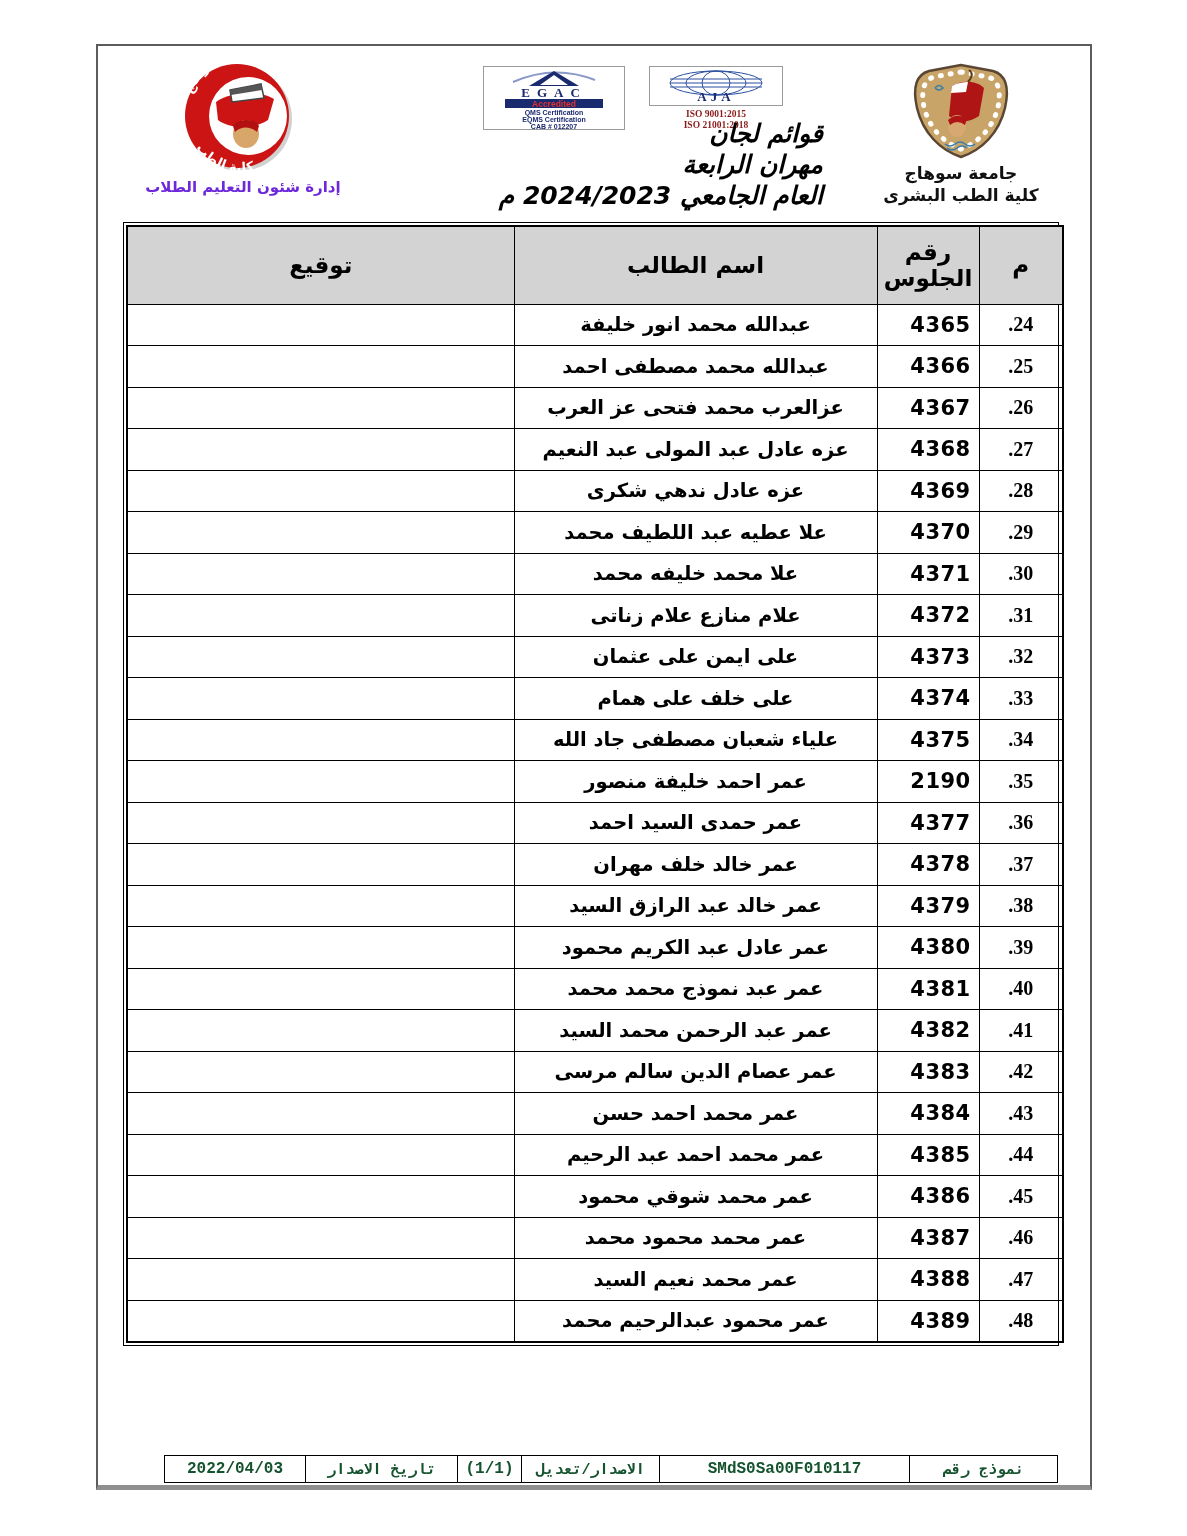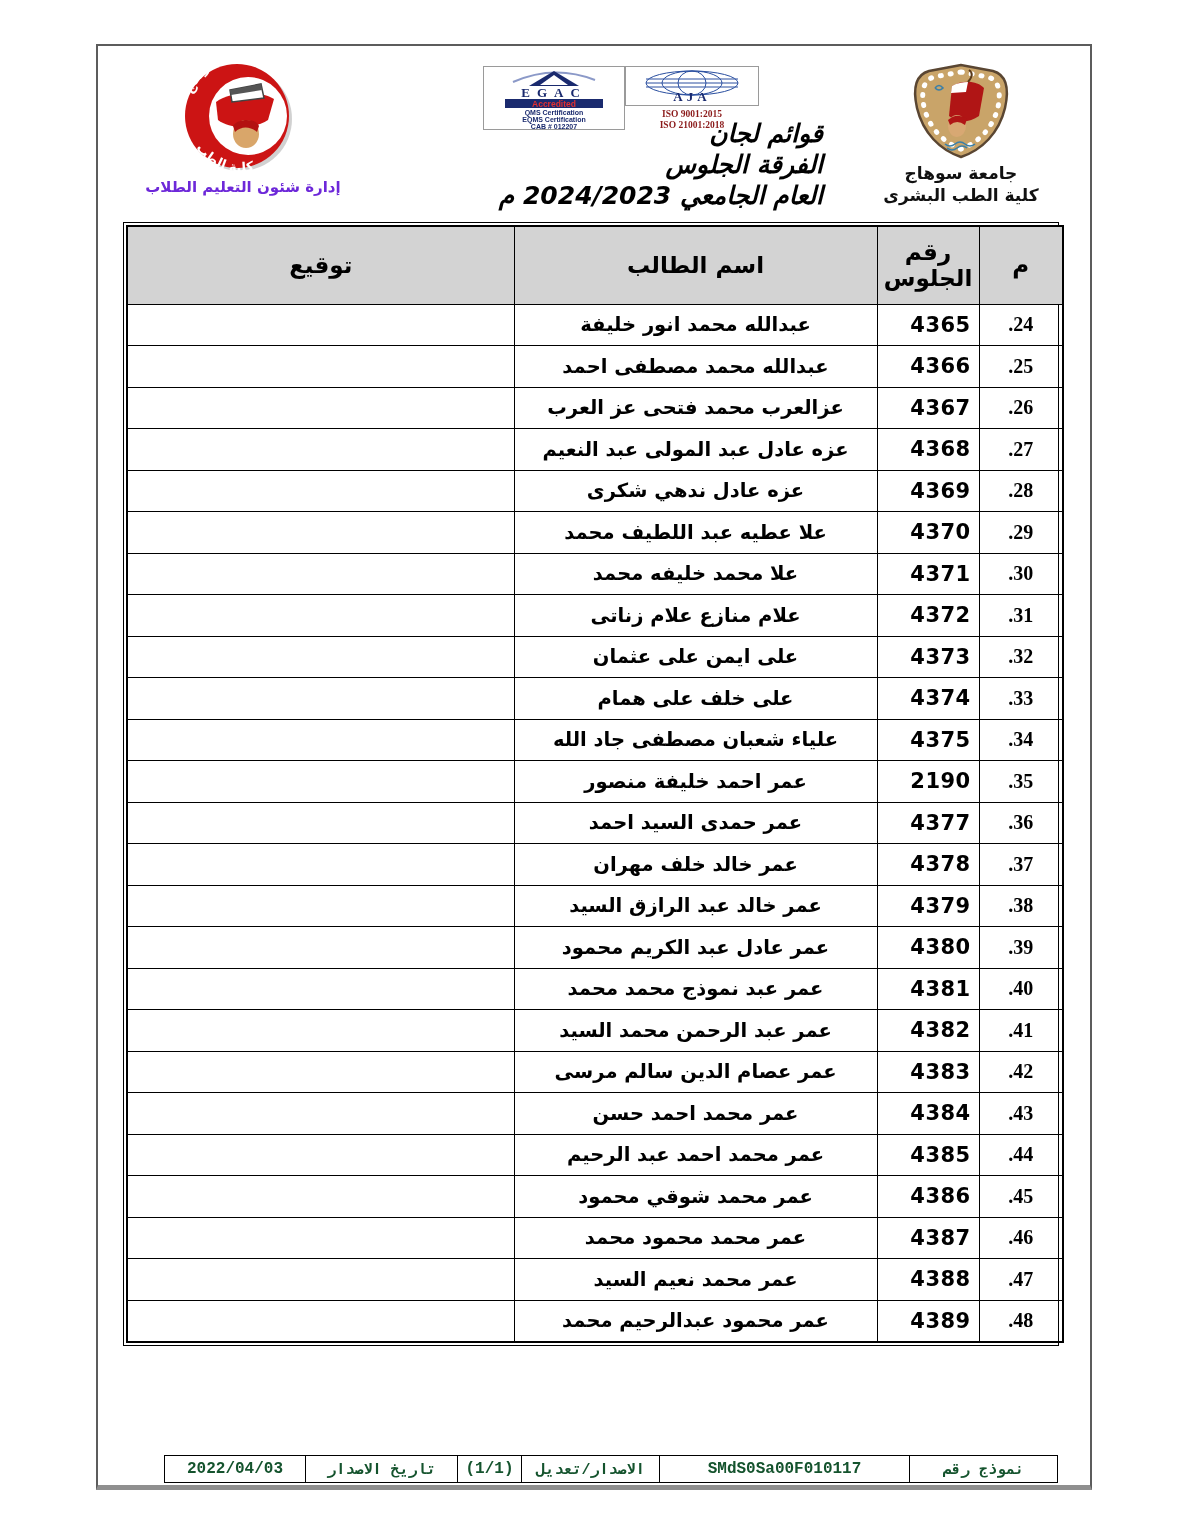--- a/index.html
+++ b/index.html
@@ -6,21 +6,21 @@
   body{width:1187px;height:1536px;position:relative;overflow:hidden;
        font-family:"DejaVu Sans",sans-serif;-webkit-font-smoothing:antialiased;}
   .page{position:absolute;left:96px;top:44px;width:996px;height:1446px;
         box-sizing:border-box;background:#fff;
         border:2px solid #5c5c5c;border-bottom:5px solid #8f8f8f;}
   
   .hdr-left{position:absolute;left:40px;top:14px;width:210px;text-align:center;}
   .crescent-svg{display:block;margin:0 auto;}
   .dept-label{margin-top:4px;font-size:15px;font-weight:bold;color:#6d28d9;
               direction:rtl;white-space:nowrap;}
-  .certs{position:absolute;left:385px;top:20px;width:310px;display:flex;align-items:flex-start;}
+  .certs{position:absolute;left:385px;top:20px;width:310px;display:flex;gap:24px;align-items:flex-start;}
   .titles{position:absolute;left:335px;top:72px;width:390px;text-align:right;direction:rtl;font-style:italic;}
   .titles .t{font-size:25px;font-weight:bold;color:#000;line-height:31px;}
   .hdr-right{position:absolute;left:768px;top:16px;width:190px;text-align:center;}
   .univ-label{margin-top:2px;font-size:17px;font-weight:bold;color:#111;
               direction:rtl;line-height:22px;}
   
   .main-table-wrap{position:absolute;left:25px;top:176px;width:936px;box-sizing:border-box;
                    border:1px solid #000;padding:2px;background:#fff;}
   table.main-table{width:100%;border-collapse:collapse;table-layout:fixed;direction:rtl;}
   table.main-table th,table.main-table td{border:1.5px solid #000;box-sizing:border-box;
@@ -95,21 +95,21 @@
         <path d="M21,17 H113"></path>
       </g>
       <text x="67" y="35" text-anchor="middle" font-size="13" font-weight="bold" letter-spacing="4" fill="#1a2a6e" font-family="Liberation Serif, serif">AJA</text>
       <text x="67" y="51" text-anchor="middle" font-size="9.5" font-weight="bold" fill="#8b1a1a" font-family="Liberation Serif, serif">ISO 9001:2015</text>
       <text x="67" y="62" text-anchor="middle" font-size="9.5" font-weight="bold" fill="#8b1a1a" font-family="Liberation Serif, serif">ISO 21001:2018</text>
     </svg>
   </div>
 
   <div class="titles">
     <div class="t">قوائم لجان</div>
-    <div class="t">الفرقة الجلوس</div>
+    <div class="t">مهران الرابعة</div>
     <div class="t">العام الجامعي 2024/2023 م</div>
   </div>
 
   <div class="hdr-right">
     <svg width="112" height="98" viewBox="0 0 112 98" style="display:block;margin:0 auto;">
       <path d="M56,3 L24,9 C10,13 8,28 12,46 C18,71 35,88 56,95 C77,88 94,71 100,46 C104,28 102,13 88,9 Z" fill="#c9a469" stroke="#5a4632" stroke-width="2.5"></path>
       <path d="M56,10 L29,15 C18,18 16,30 19,45 C24,66 39,81 56,87 C73,81 88,66 93,45 C96,30 94,18 83,15 Z" fill="none" stroke="#ffffff" stroke-width="5" stroke-linecap="round" stroke-dasharray="1 9"></path>
       <path d="M47,24 C58,17 73,19 79,26 L74,54 C64,61 52,61 44,54 Z" fill="#b01515"></path>
       <path d="M47,24 C52,21 58,20 63,20 L61,30 L46,31 Z" fill="#ffffff"></path>
       <path d="M63,20 Q70,12 64,8" fill="none" stroke="#5a3a1a" stroke-width="2"></path>

